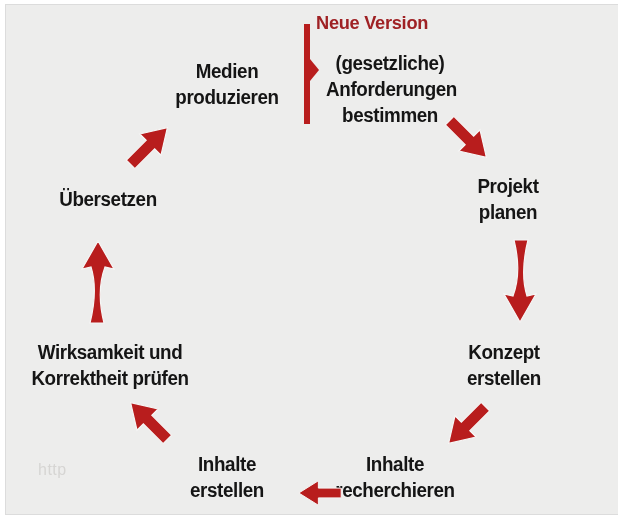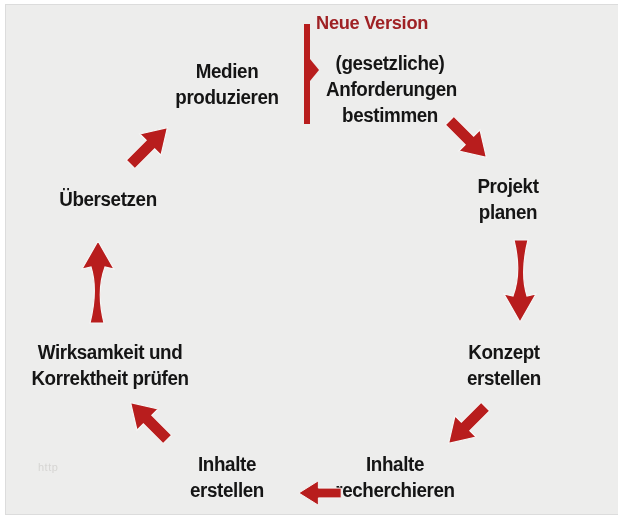--- a/index.html
+++ b/index.html
@@ -47,21 +47,21 @@
   }
   .arrow svg{display:block;}
   .entry-marker{
     position:absolute;
     left:302px;top:24px;
     line-height:0;
   }
   .watermark{
     position:absolute;
     left:38px;top:461px;
-    font-size:11px;
+    font-size:16px;
     color:#d6d5d3;
     letter-spacing:0.5px;
   }
 </style>
 </head>
 <body>
 
 <div class="page">
   <div class="panel"></div>
 

